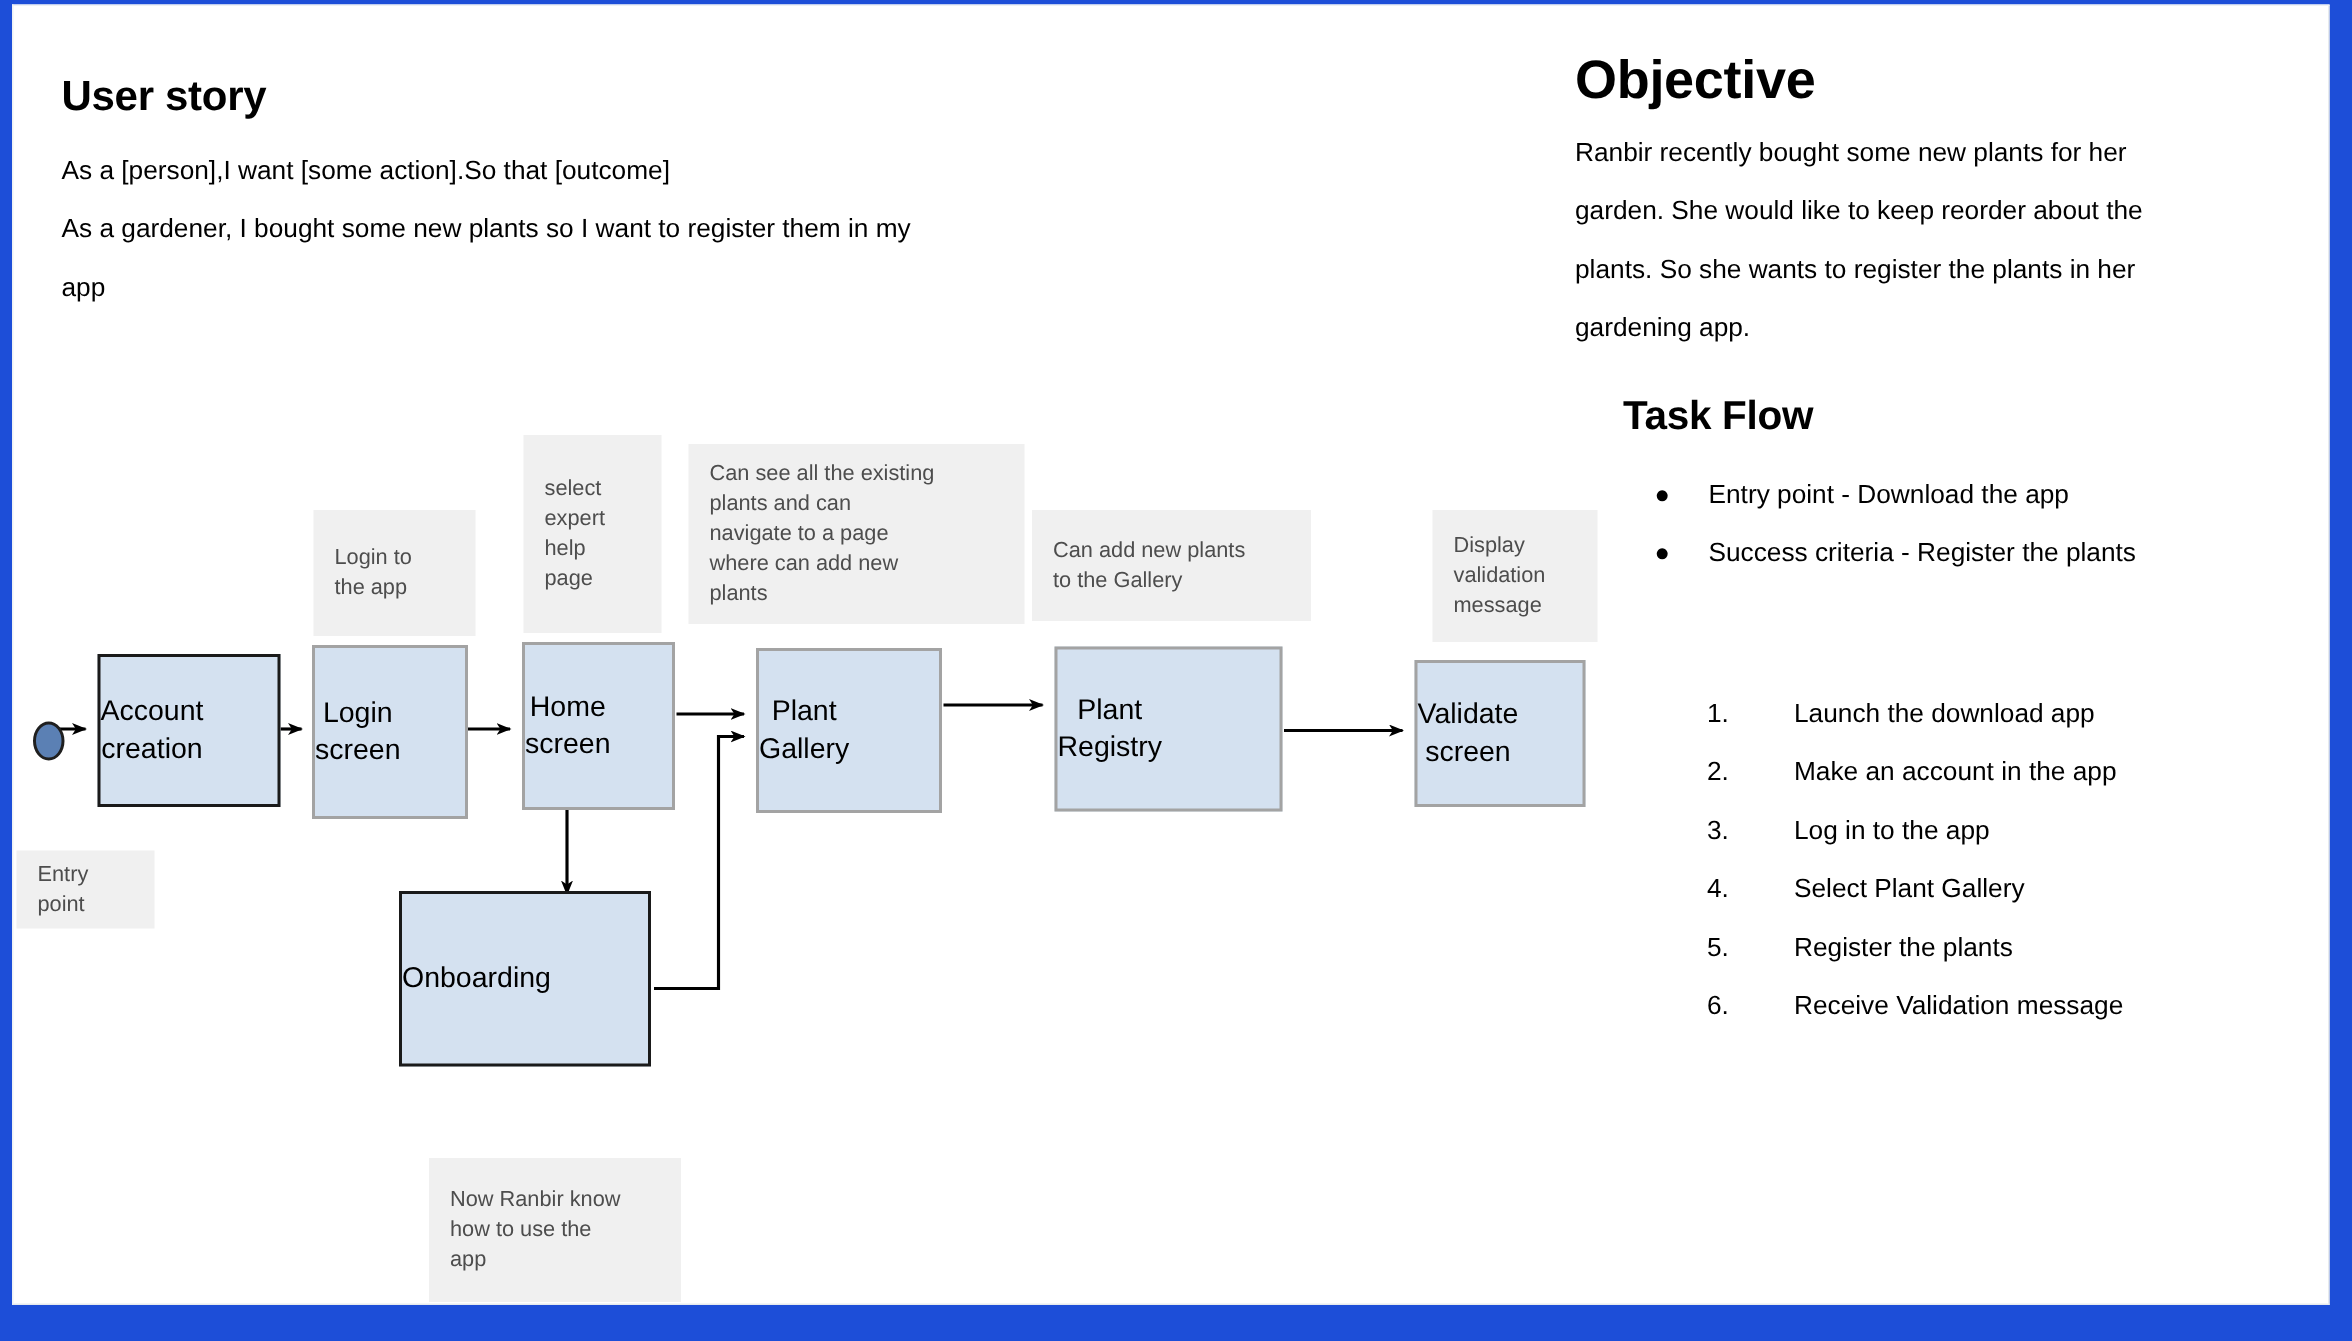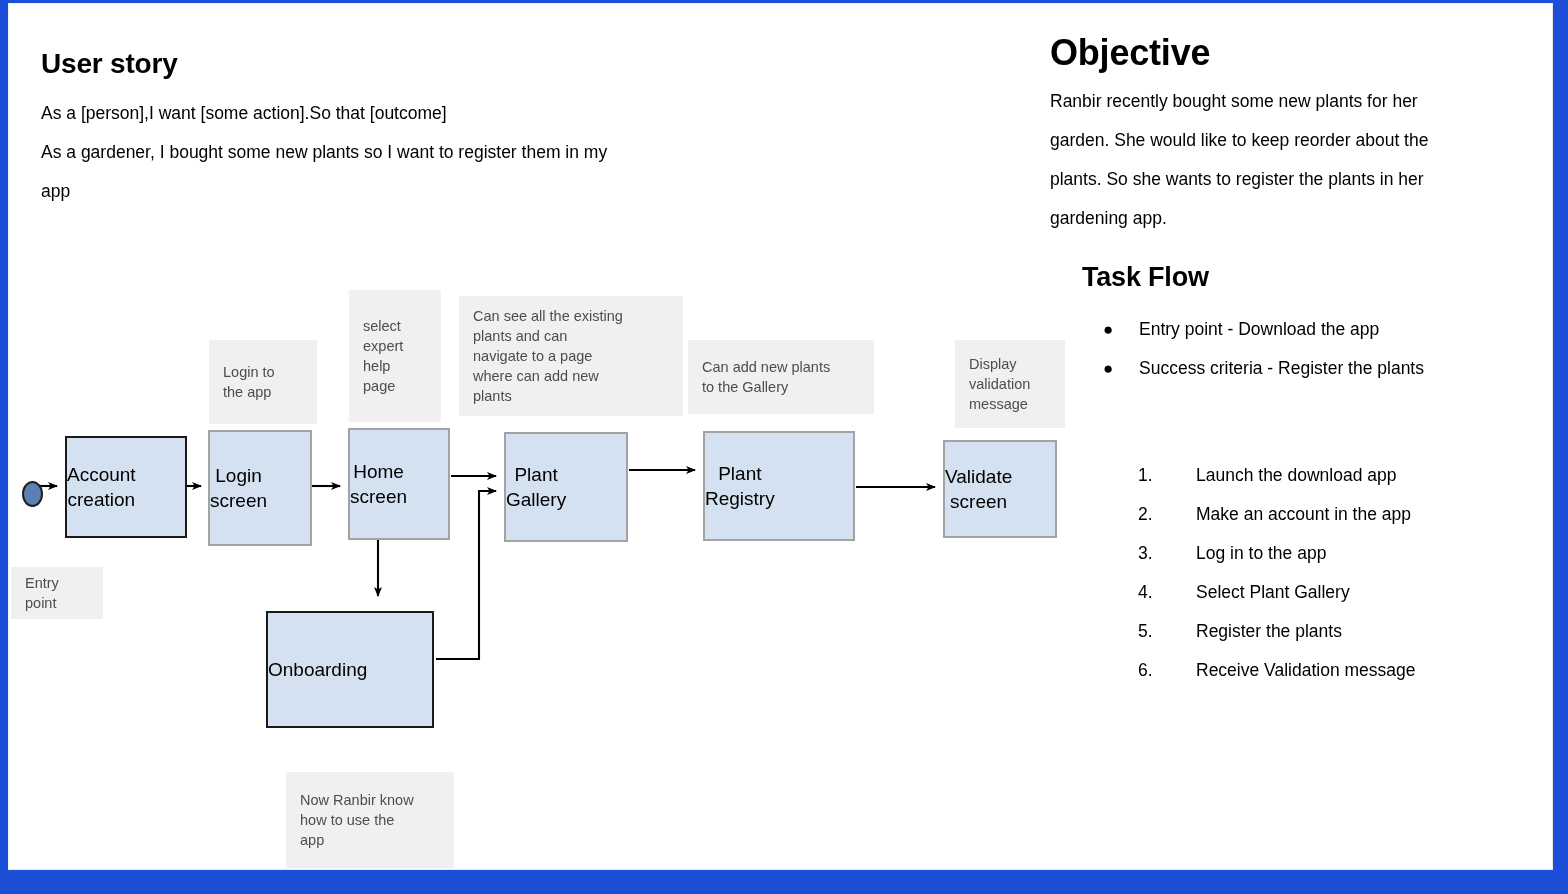--- a/index.html
+++ b/index.html
@@ -317,18 +317,18 @@
     <div class="node blue" style="left:694px; top:427px; width:152px; height:110px;">
       <span style="white-space:pre-line;">Plant
 Registry</span>
     </div>
 
     <div class="node blue" style="left:934px; top:436px; width:114px; height:98px;">
       <span style="white-space:pre-line;">Validate
 screen</span>
     </div>
 
-    <div class="node dark" style="left:257px; top:607px; width:168px; height:117px;">
+    <div class="node dark" style="left:257px; top:590px; width:168px; height:117px;">
       <span style="white-space:pre-line;">Onboarding</span>
     </div>
 
   </div>
 </div>
 
 </body></html>

